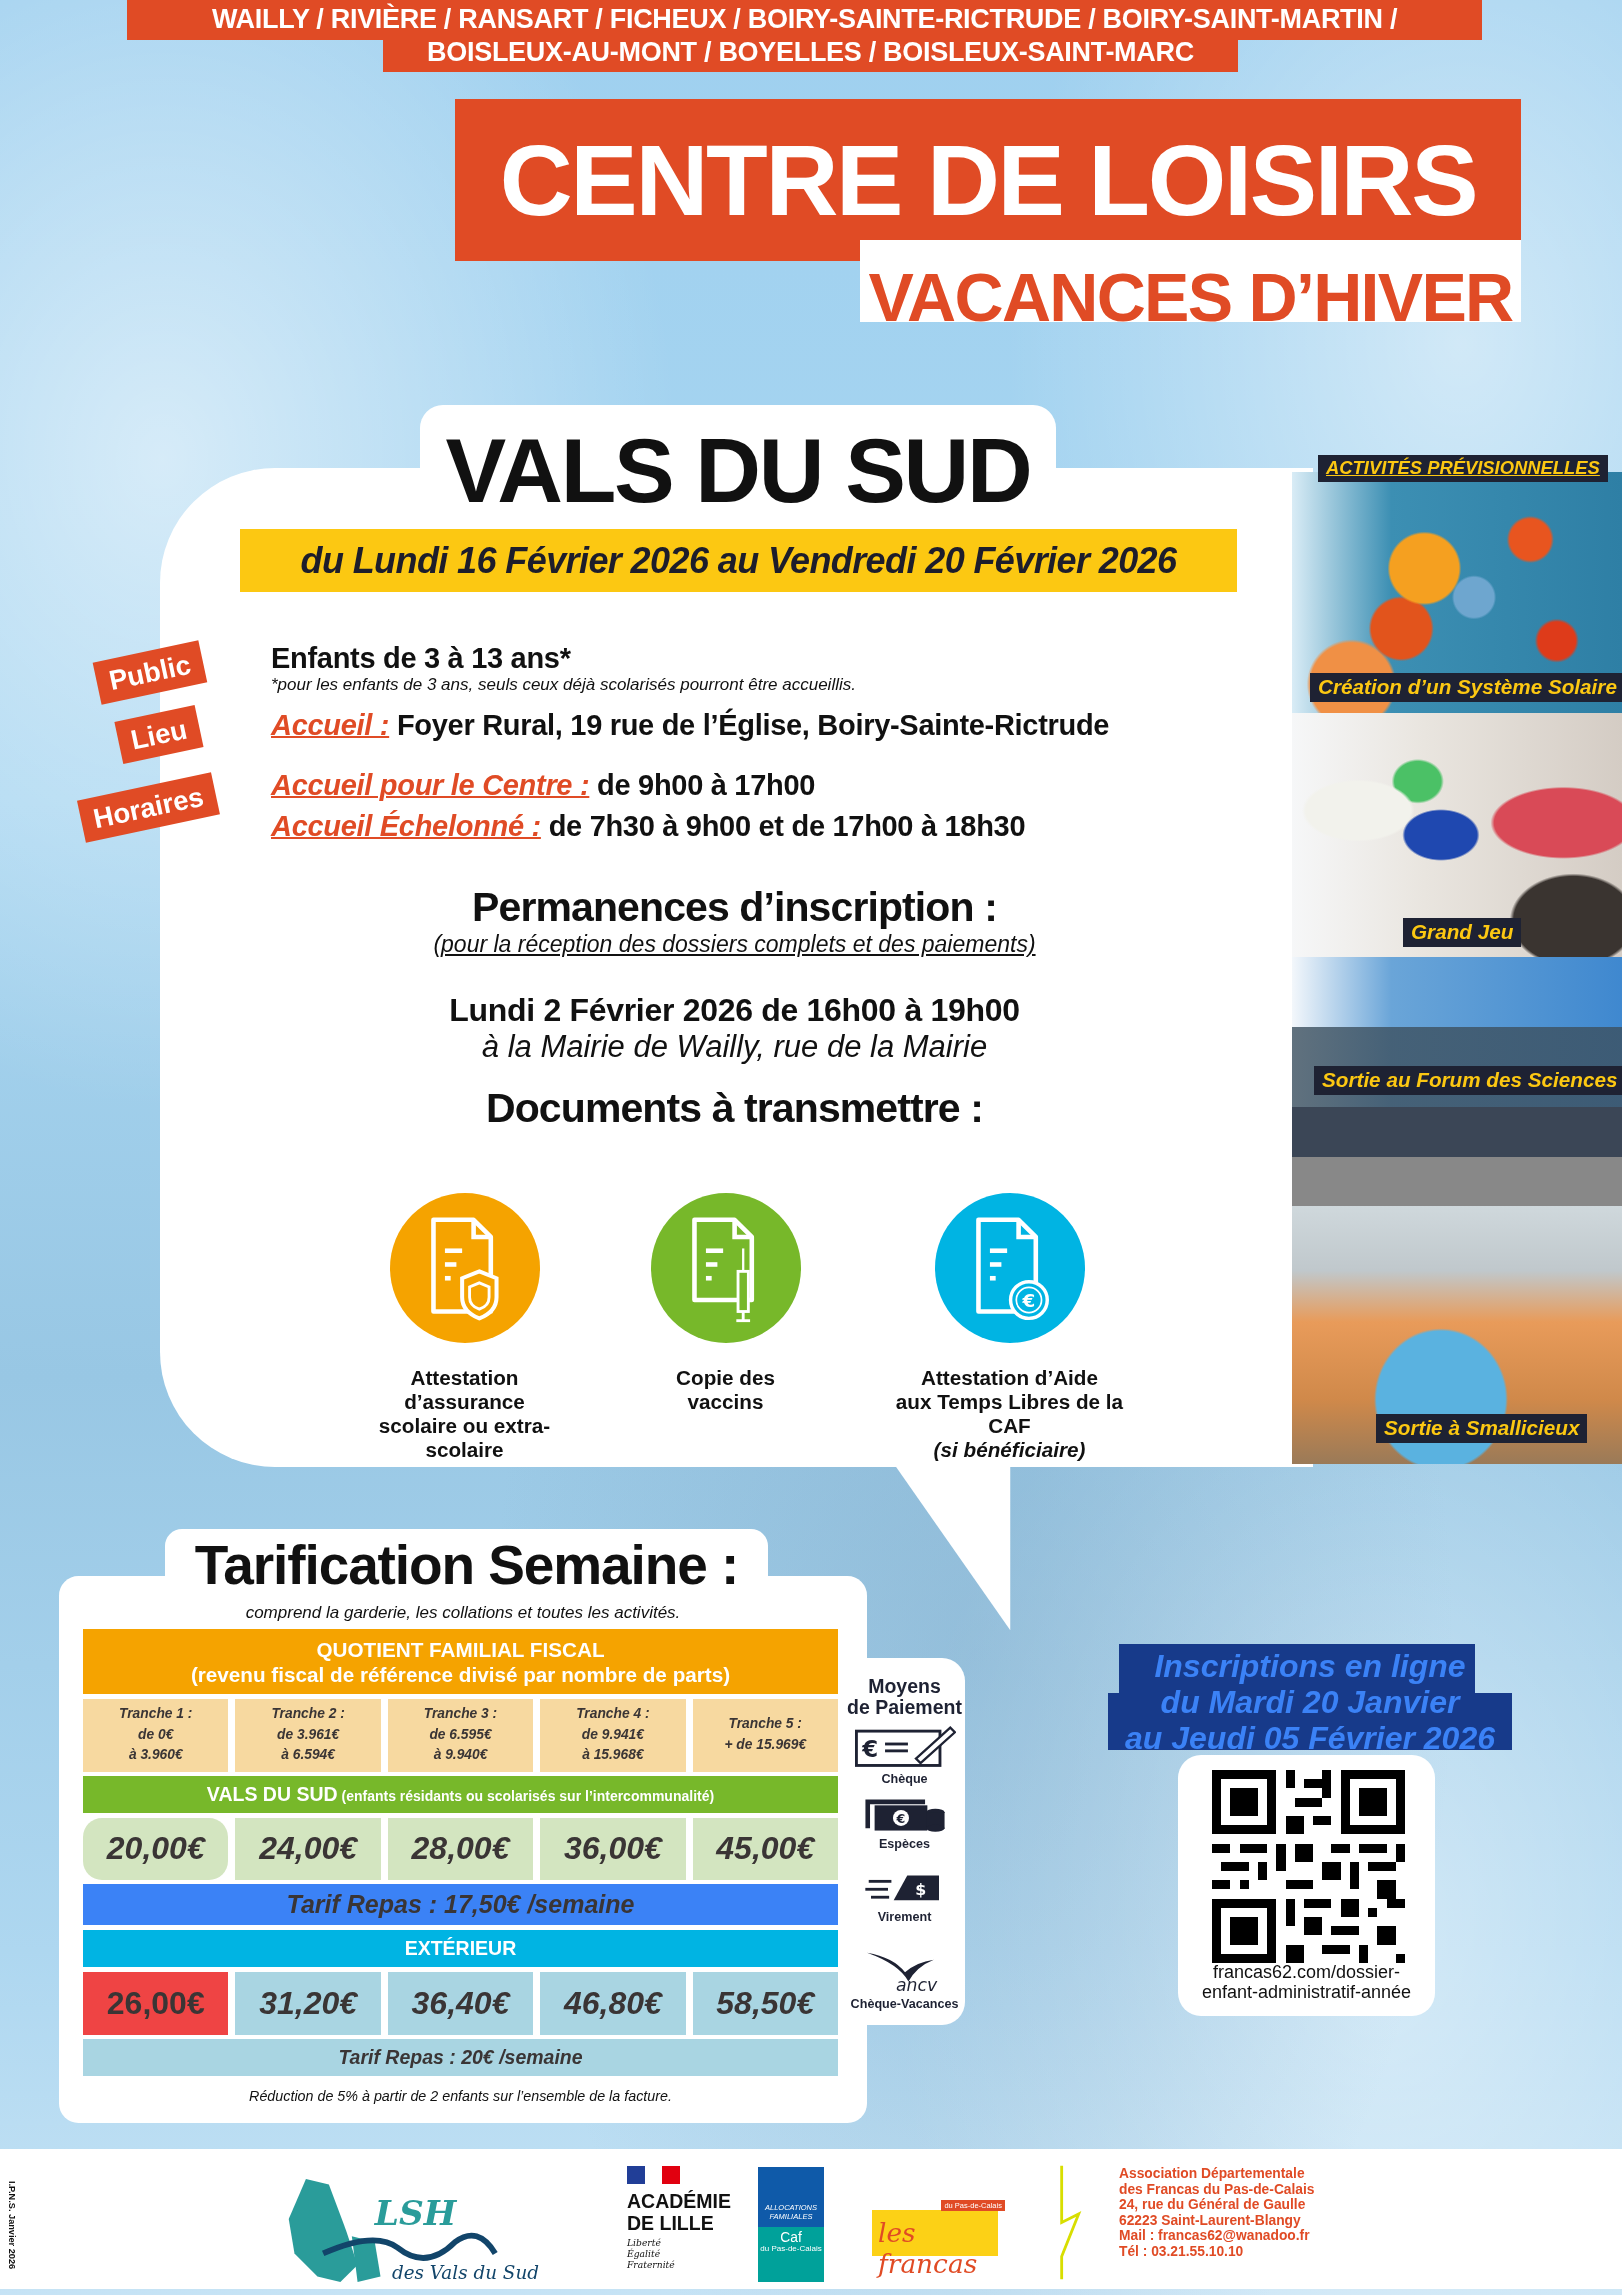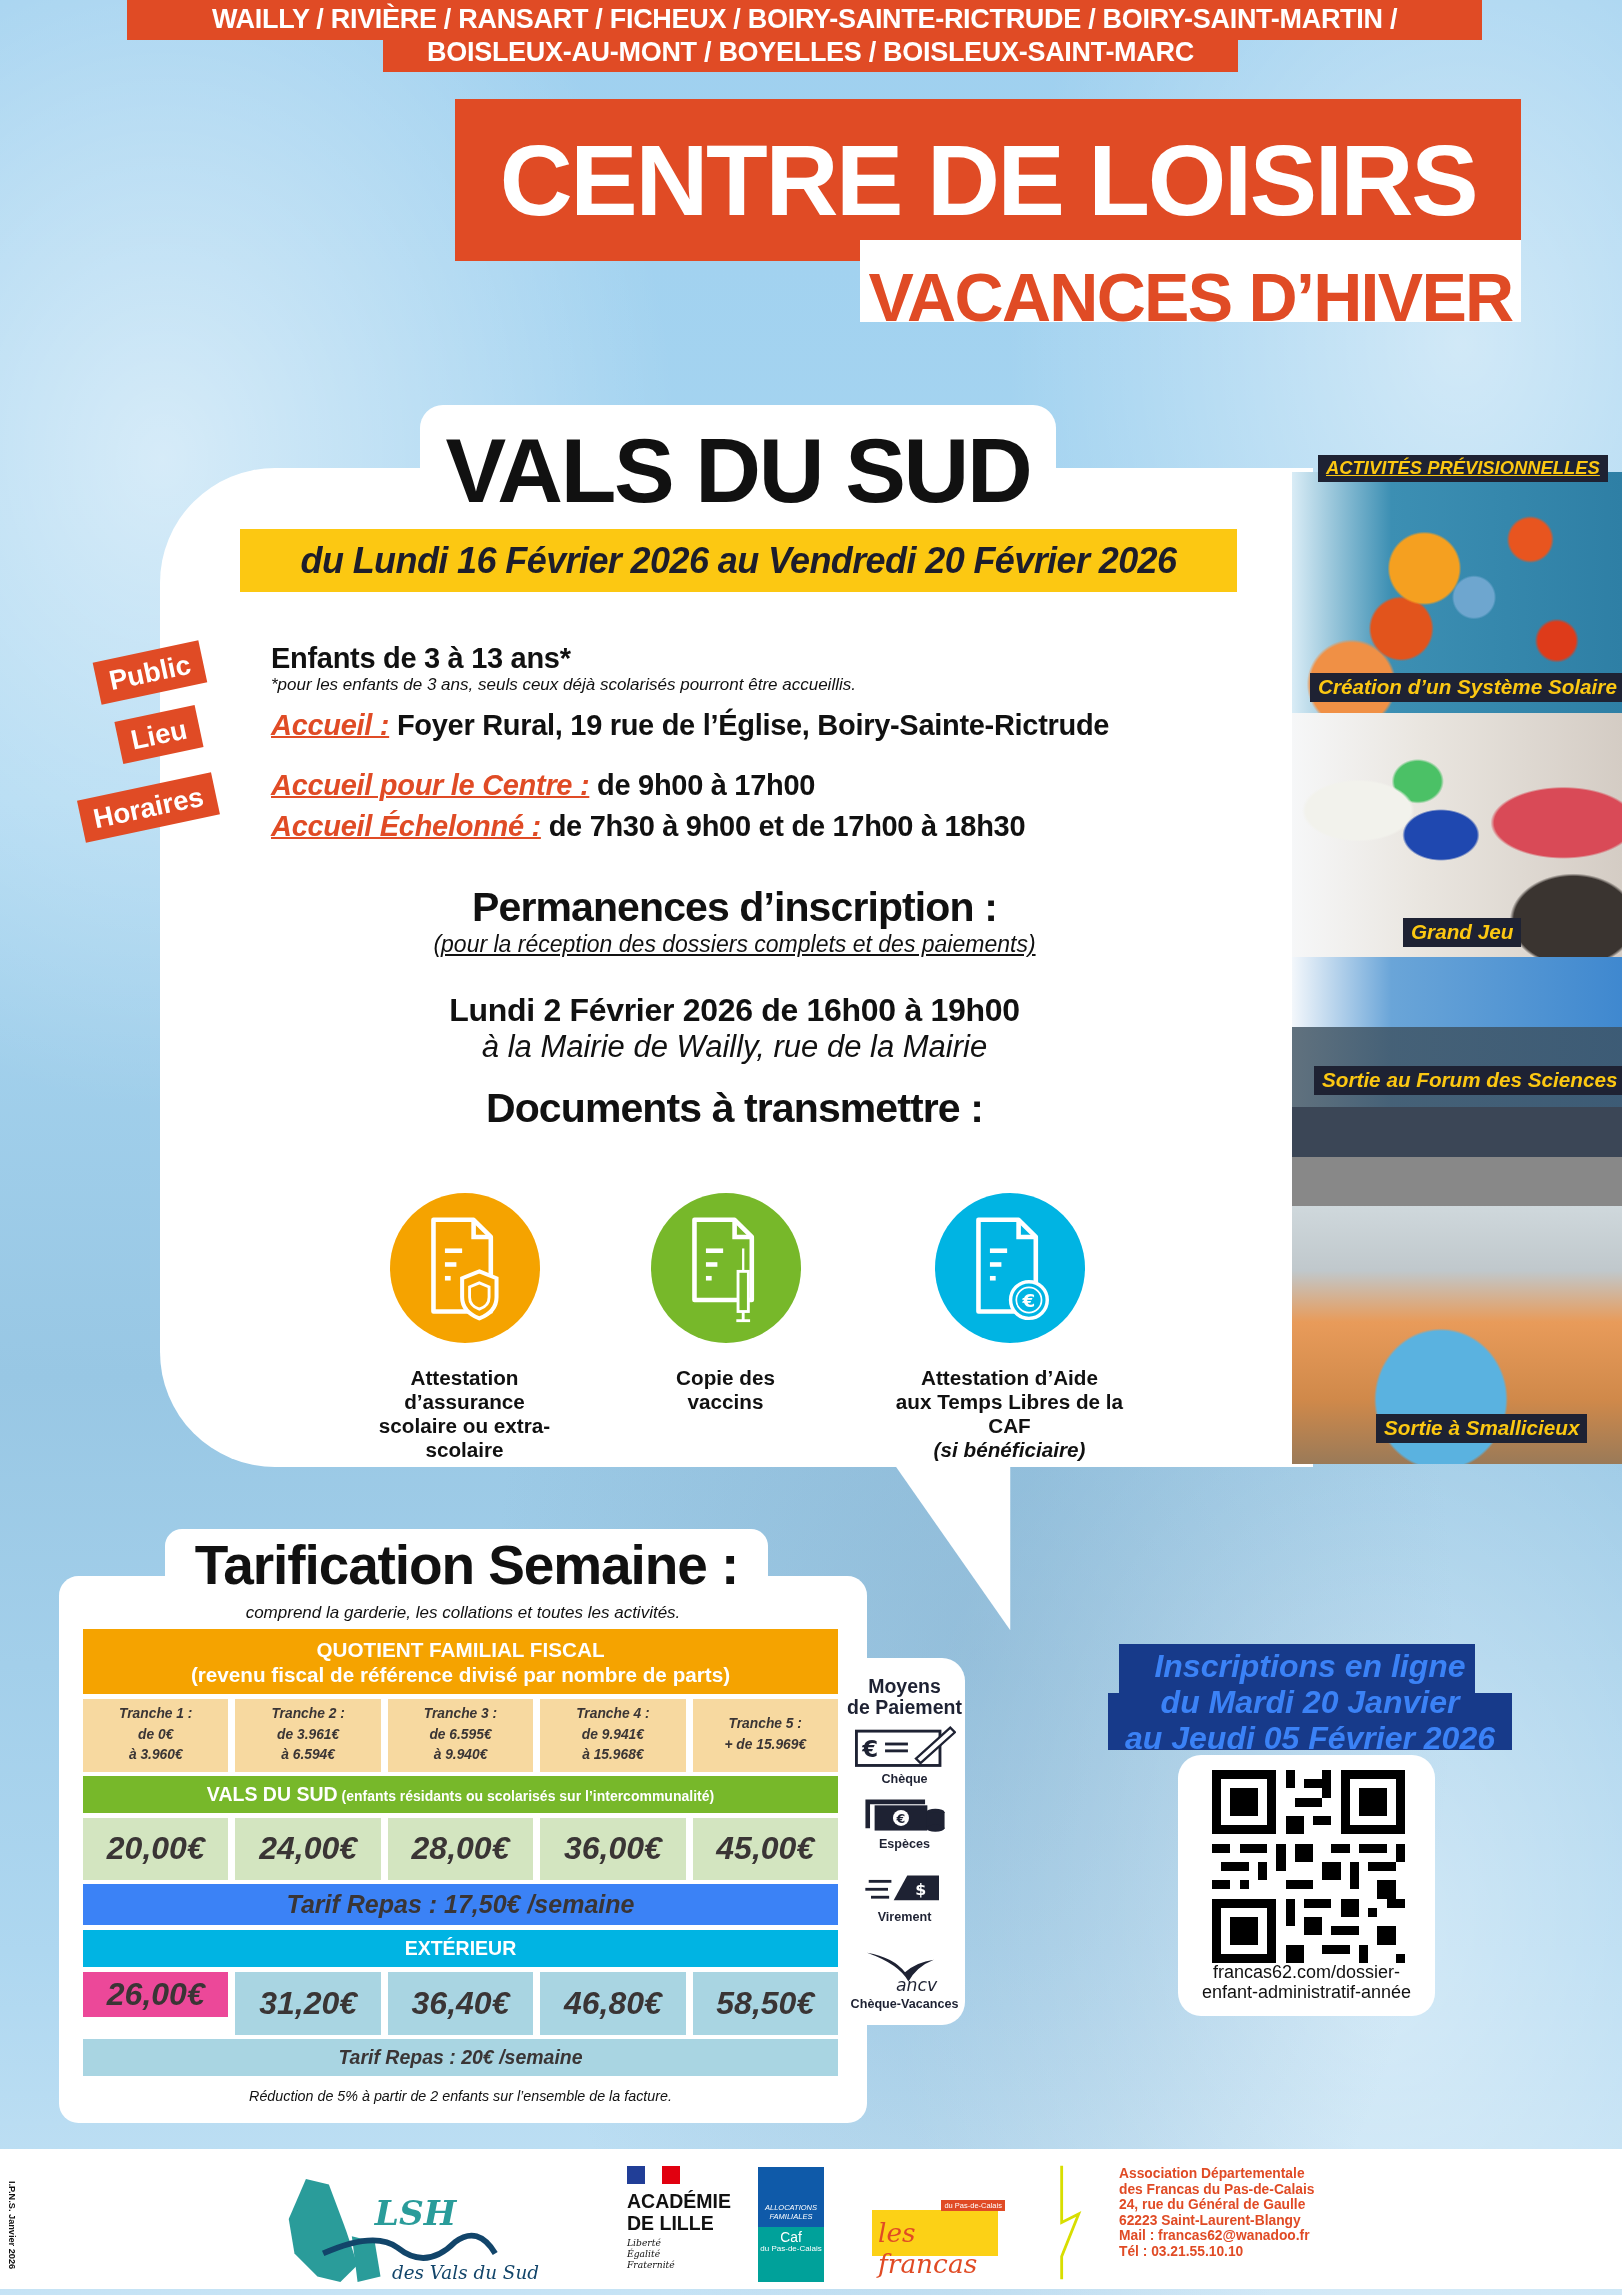--- a/index.html
+++ b/index.html
@@ -274,31 +274,31 @@
     <div class="cell" style="background:#f7d9a0; height:73px; flex-direction:column; font-size:13.8px; font-style:italic; line-height:20.7px;">
         <div>Tranche 5 :</div>
         <div>+ de 15.969€</div>
       </div>
   </div>
 
   <div class="band" style="background:#77b82a; height:37px; margin-top:4.6px; line-height:37px; font-size:19.5px;">
     <span>VALS DU SUD</span><span style="font-size:14px;"> (enfants résidants ou scolarisés sur l’intercommunalité)</span>
   </div>
   <div class="row5" style="margin-top:4.6px;">
-    <div class="cell" style="background:#d3e5c0; height:62px; font-size:32px; font-style:italic;">20,00€</div>
+    <div class="cell" style="background:#d3e5c0; height:62px; font-size:32px; font-style:italic;border-radius:19px;">20,00€</div>
     <div class="cell" style="background:#d3e5c0; height:62px; font-size:32px; font-style:italic;">24,00€</div>
     <div class="cell" style="background:#d3e5c0; height:62px; font-size:32px; font-style:italic;">28,00€</div>
     <div class="cell" style="background:#d3e5c0; height:62px; font-size:32px; font-style:italic;">36,00€</div>
     <div class="cell" style="background:#d3e5c0; height:62px; font-size:32px; font-style:italic;">45,00€</div>
   </div>
   <div class="cell" style="background:#3b82f6; height:41px; margin-top:4.6px; font-size:25px; font-style:italic;">Tarif Repas : 17,50€ /semaine</div>
 
   <div class="band" style="background:#00b4e3; height:37px; margin-top:4.6px; line-height:37px; font-size:19.5px;">EXTÉRIEUR</div>
   <div class="row5" style="margin-top:4.6px;">
-    <div class="cell" style="background:#ec4899; height:45px; font-size:32px; font-style:italic;">26,00€</div>
+    <div class="cell" style="background:#ef4444; height:63px; font-size:32px; ">26,00€</div>
     <div class="cell" style="background:#a9d5e2; height:63px; font-size:32px; font-style:italic;">31,20€</div>
     <div class="cell" style="background:#a9d5e2; height:63px; font-size:32px; font-style:italic;">36,40€</div>
     <div class="cell" style="background:#a9d5e2; height:63px; font-size:32px; font-style:italic;">46,80€</div>
     <div class="cell" style="background:#a9d5e2; height:63px; font-size:32px; font-style:italic;">58,50€</div>
   </div>
   <div class="cell" style="background:#a9d5e2; height:37px; margin-top:4.6px; font-size:19.5px; font-style:italic;">Tarif Repas : 20€ /semaine</div>
   <div style="text-align:center; font-style:italic; font-size:14.3px; color:#111; margin-top:11.5px;">Réduction de 5% à partir de 2 enfants sur l’ensemble de la facture.</div>
 </div>
 
 <div class="abs pay-box"></div>

